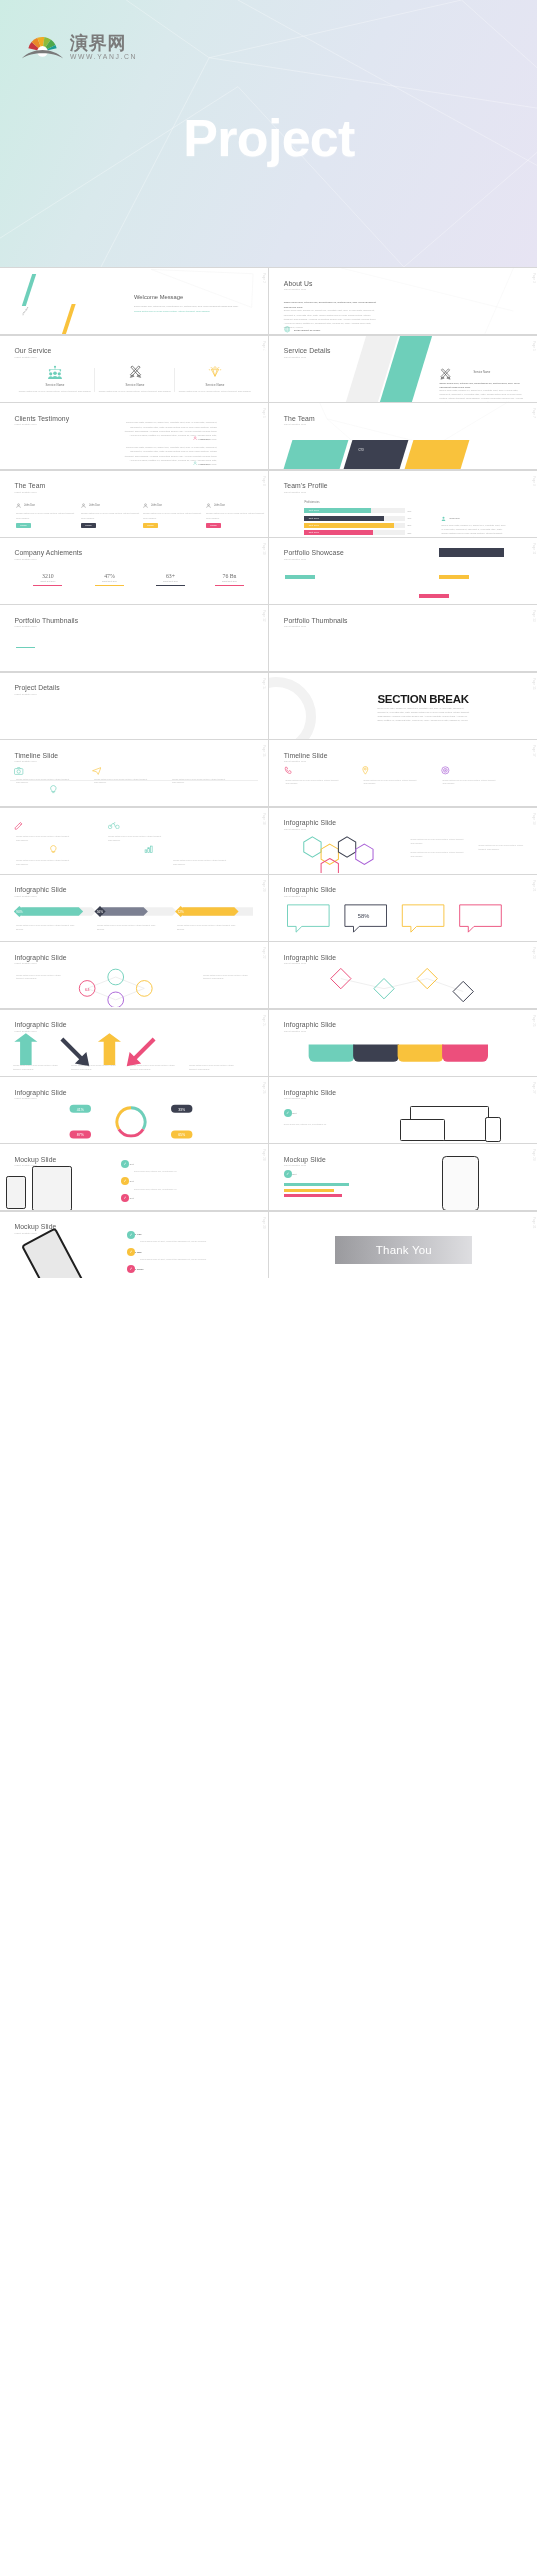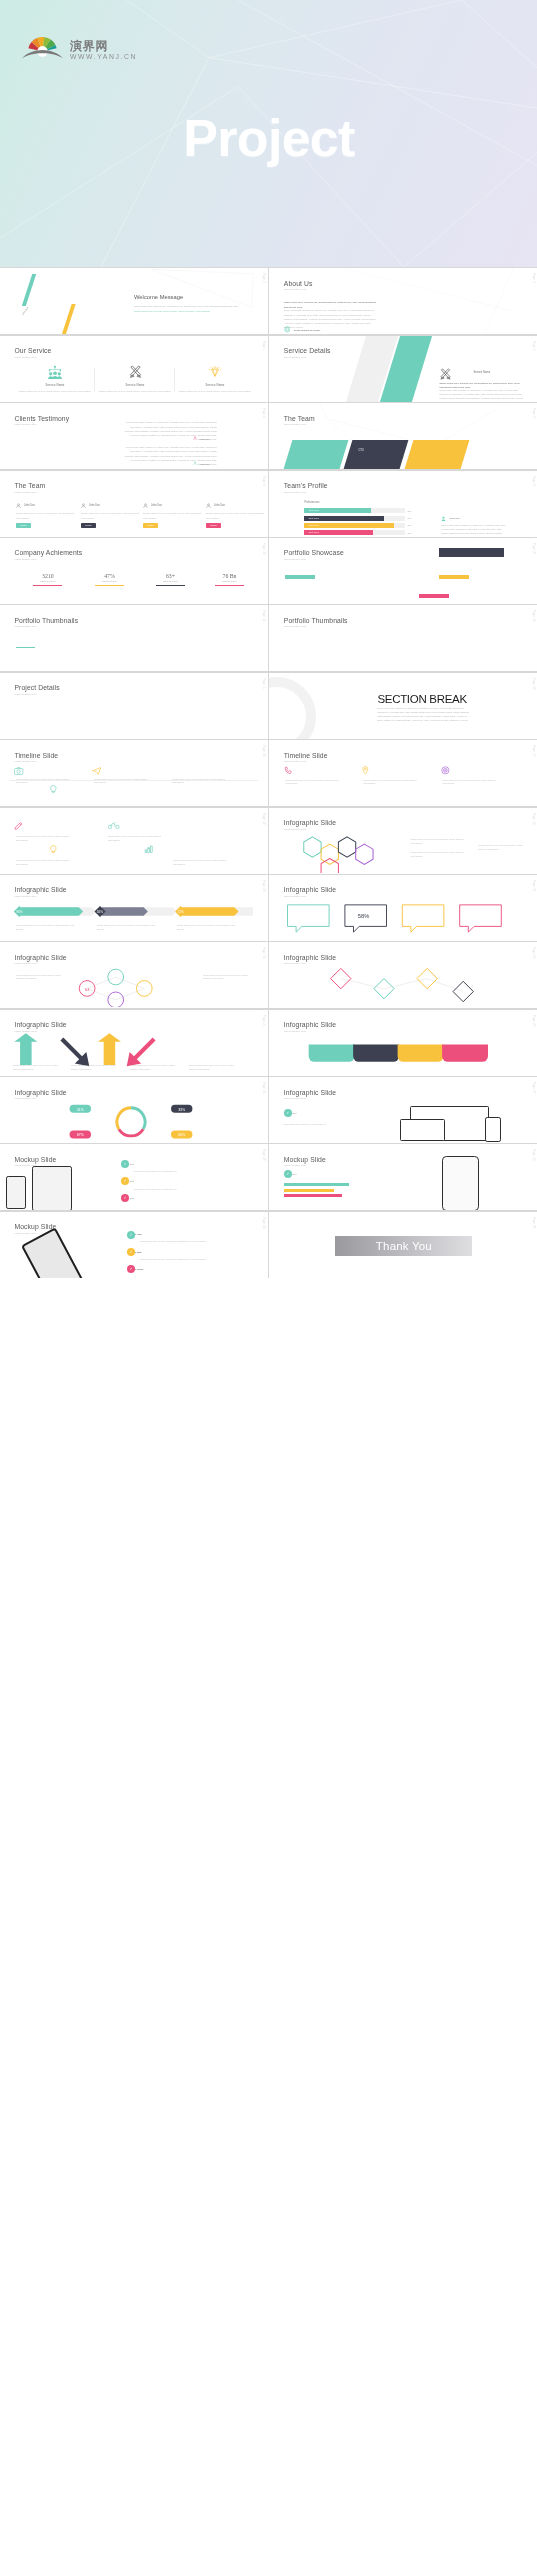--- a/index.html
+++ b/index.html
@@ -14,21 +14,21 @@
   
   .hero {
     position:relative; width:538px; height:267px; overflow:hidden;
     background: linear-gradient(115deg,#cdece4 0%, #d9e9ec 28%, #e0e6f1 60%, #e7e4f3 100%);
   }
   .hero-lines { position:absolute; inset:0; }
   .hero-lines svg { width:100%; height:100%; display:block; }
   .logo { position:absolute; left:20px; top:30px; display:flex; align-items:flex-end; }
   .logo-mark { position:relative; width:45px; height:30px; }
   .logo-text { margin-left:5px; }
-  .logo-cn { font-size:12px; color:#7b7b7b; letter-spacing:0.7px; font-weight:bold; line-height:1; font-family:"DejaVu Sans", sans-serif;}
+  .logo-cn { font-size:18px; color:#7b7b7b; letter-spacing:0.7px; font-weight:bold; line-height:1; font-family:"DejaVu Sans", sans-serif;}
   .logo-url { font-size:6.8px; color:#8d8d8d; letter-spacing:1.6px; margin-top:1.4px; }
   .hero-title {
     position:absolute; left:0; right:0; top:108px; text-align:center;
     color:#ffffff; font-size:52px; font-weight:bold; letter-spacing:-0.7px;
     text-shadow:0 0.7px 1.4px rgba(255,255,255,.25);
   }
 
   
   .grid { display:flex; flex-wrap:wrap; background:#d7d7d7; gap:1.4px; padding:1.4px 0 0 0;}
   .slide {
@@ -64,26 +64,26 @@
 
   .bar-row { position:absolute; left:35px; width:101px; height:5px; background:#f0f0f0; }
   .bar-fill { height:5px; display:flex; align-items:center; }
   .bar-lbl { font-size:2.3px; color:#fff; padding-left:4.3px; letter-spacing:0.1px;}
   .bar-pct { position:absolute; font-size:2px; color:#9f9f9f; top:1.4px;}
 
   .tl-item { position:absolute; width:56px; }
   .tl-b { font-size:2px; color:#c2c2c2; line-height:1.8; margin-top:1.4px;}
 
   .thankyou {
-    position:absolute; left:66px; top:24px; width:137px; height:20px;
+    position:absolute; left:66px; top:24px; width:137px; height:28px;
     background:linear-gradient(90deg,#9a9a9e 0%, #b9b9bd 45%, #dedee1 100%);
     display:flex; align-items:center; justify-content:center;
     color:#fff; font-size:11.5px; letter-spacing:0.2px;
   }
-  .sectionbreak { position:absolute; left:108px; top:20px; font-size:11.5px; font-weight:normal; color:#1a1a1a; letter-spacing:-0.3px;}
+  .sectionbreak { position:absolute; left:108px; top:20px; font-size:11.5px; font-weight:bold; color:#1a1a1a; letter-spacing:-0.3px;}
   .sb-body { position:absolute; left:108px; top:33px; width:94px; font-size:2.2px; color:#b0b0b0; line-height:1.9;}
   .feat-t { font-size:2.5px; color:#707070; font-weight:bold;}
   .feat-b { font-size:2.1px; color:#c0c0c0; line-height:1.85; margin-top:1.4px;}
   .circ-ic { position:absolute; width:8px; height:8px; border-radius:50%; display:flex; align-items:center; justify-content:center; color:#fff; font-size:3.6px;}
 </style>
 </head>
 <body>
 
 <div class="page">
 

